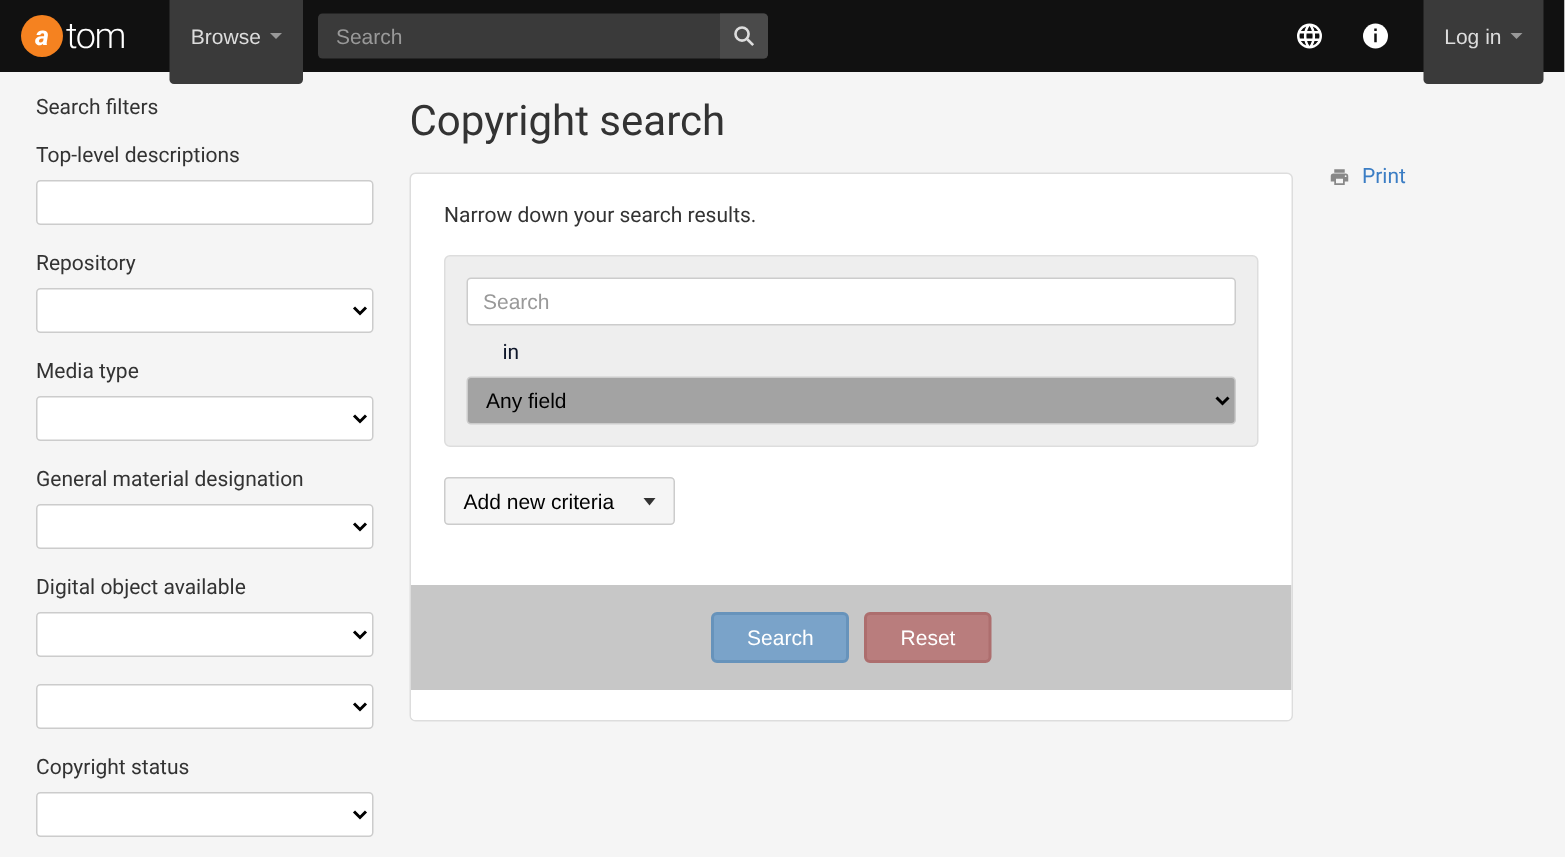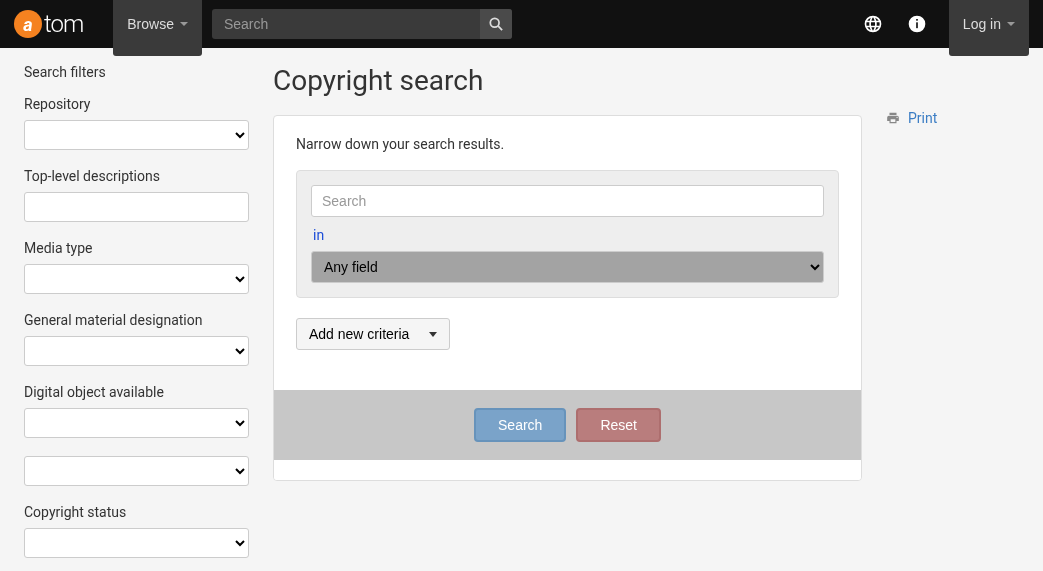--- a/index.html
+++ b/index.html
@@ -29,21 +29,21 @@
 .filter-select { appearance: auto; }
 
 .main { flex: 1; }
 .main h1 { font-size: 28px; font-weight: 400; color: #333; margin-bottom: 18px; }
 .panel { background: #fff; border: 1px solid #ddd; border-radius: 4px; overflow: hidden; }
 .panel-body { padding: 20px 22px 40px; }
 .intro { font-size: 14px; color: #333; margin-bottom: 18px; }
 .criteria-box { background: #eee; border: 1px solid #ddd; border-radius: 4px; padding: 14px; }
 .criteria-box input { width: 100%; height: 32px; border: 1px solid #ccc; border-radius: 3px; padding: 0 10px; font-size: 14px; margin-bottom: 10px; }
 .criteria-box input::placeholder { color: #999; }
-.in-label { font-size: 14px; color: #1d4ed8; margin: 0 0 8px 2px; }
+.in-label { font-size: 14px; color: #0f172a; margin: 0 0 8px 24px; }
 .criteria-select { width: 100%; height: 32px; border: 1px solid #ccc; border-radius: 3px; background: #a3a3a3; padding: 0 8px; font-size: 14px; }
 .add-criteria { margin-top: 20px; background: #f5f5f5; border: 1px solid #ccc; border-radius: 3px; padding: 7px 12px; font-size: 14px; cursor: pointer; display: inline-flex; align-items: center; gap: 20px; }
 .add-criteria .caret-d { width: 0; height: 0; border-left: 4px solid transparent; border-right: 4px solid transparent; border-top: 5px solid #333; }
 .panel-actions { background: #c7c7c7; padding: 18px; display: flex; justify-content: center; gap: 10px; }
 .btn-search { background: #7aa3c9; color: #fff; border: 2px solid #6793bb; border-radius: 4px; padding: 7px 22px; font-size: 14px; cursor: pointer; }
 .btn-reset { background: #b97d7d; color: #fff; border: 2px solid #ad6e6e; border-radius: 4px; padding: 7px 22px; font-size: 14px; cursor: pointer; }
 .panel-footer { height: 20px; background: #fff; }
 
 .side-actions { width: 130px; flex-shrink: 0; padding-top: 46px; }
 .print-link { display: inline-flex; align-items: center; gap: 8px; color: #3b7dc4; text-decoration: none; font-size: 14px; cursor: pointer; }
@@ -91,26 +91,26 @@
     <span>Log in</span>
     <span class="caret"></span>
   </button>
 </div>
 
 <div class="page">
   <div class="sidebar">
     <h3>Search filters</h3>
 
     <div class="filter-group">
+      <label>Top-level descriptions</label>
+      <input class="filter-input" type="text" style="">
+    </div>
+    <div class="filter-group">
       <label>Repository</label>
       <select class="filter-select"><option></option></select>
-    </div>
-    <div class="filter-group">
-      <label>Top-level descriptions</label>
-      <input class="filter-input" type="text" style="">
     </div>
     <div class="filter-group">
       <label>Media type</label>
       <select class="filter-select"><option></option></select>
     </div>
     <div class="filter-group">
       <label>General material designation</label>
       <select class="filter-select"><option></option></select>
     </div>
     <div class="filter-group">

